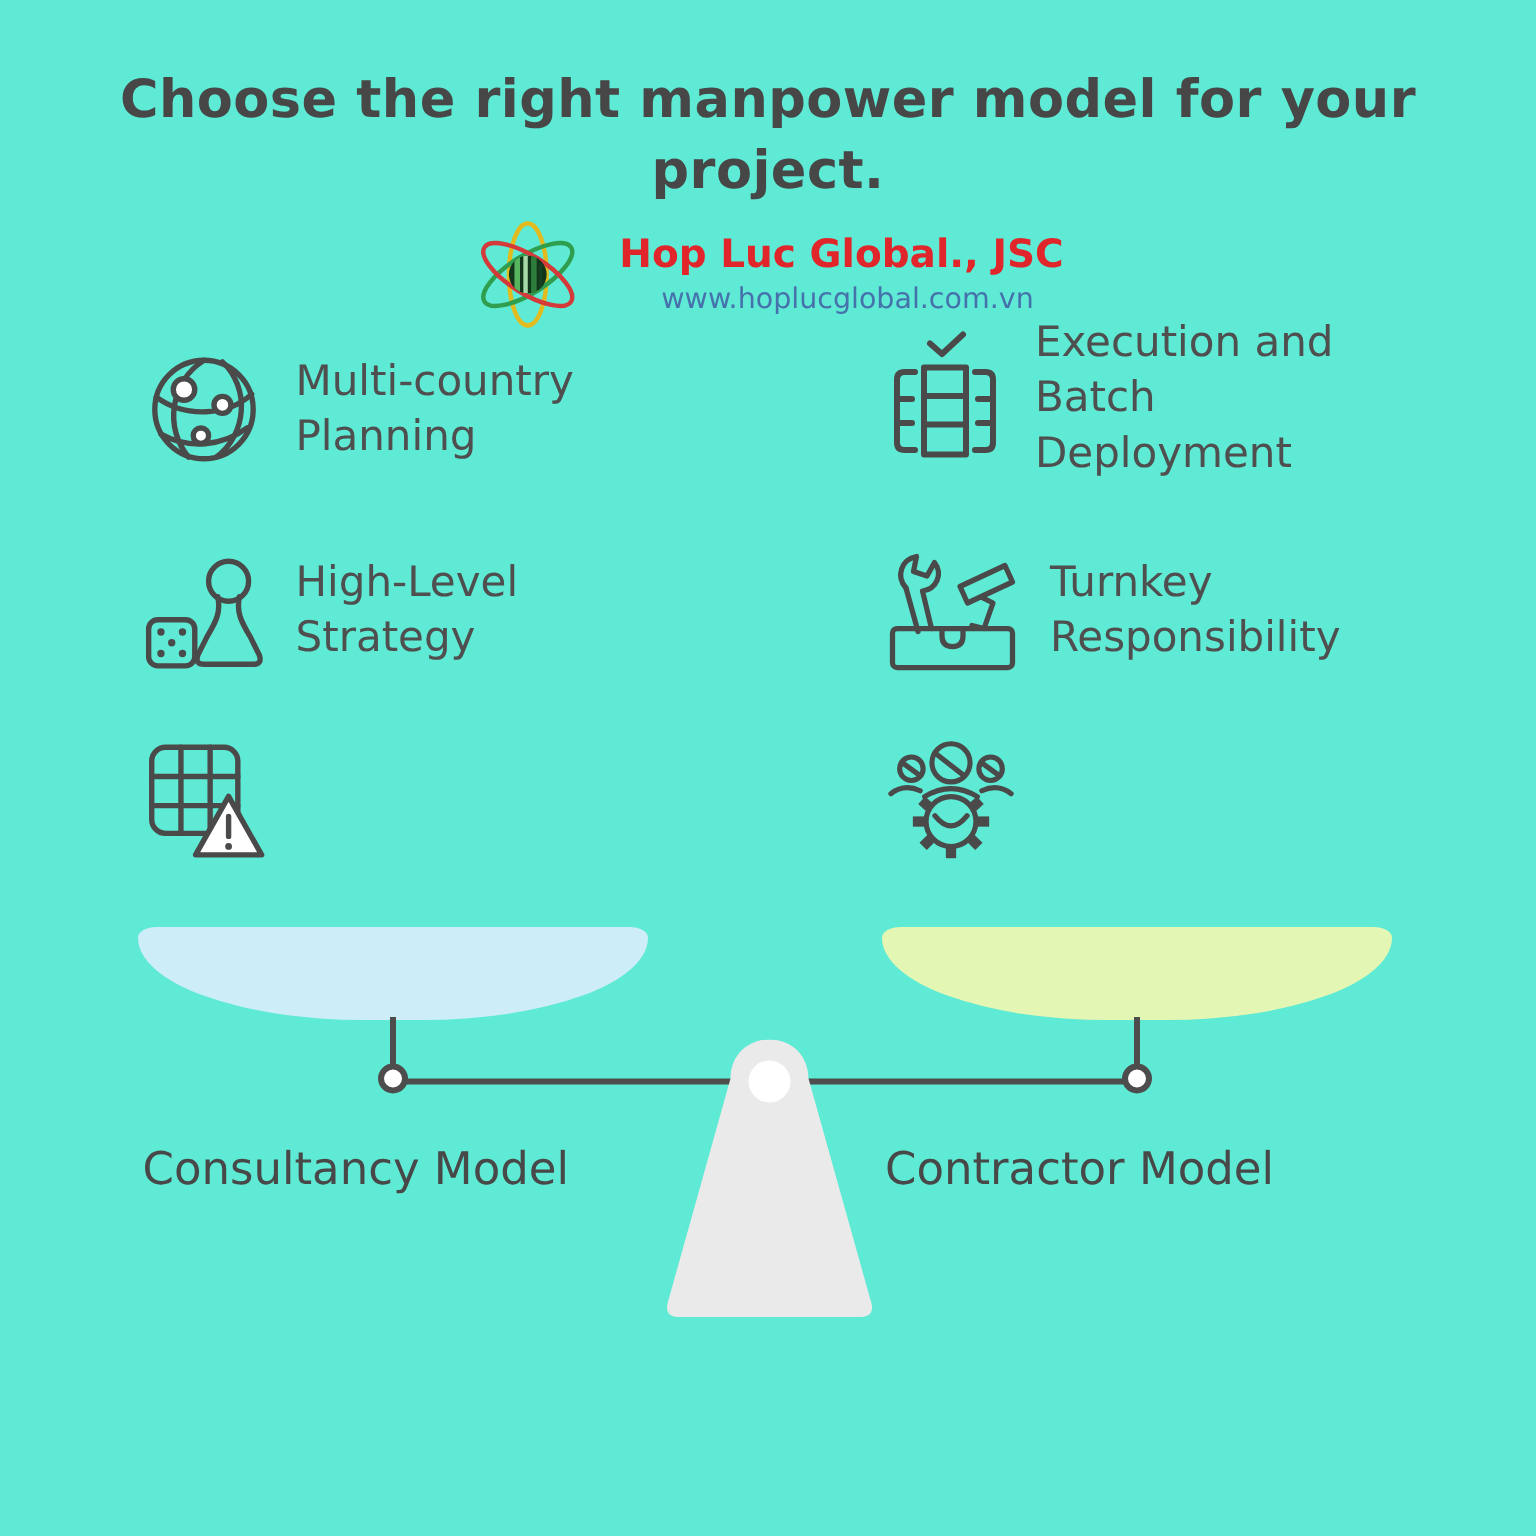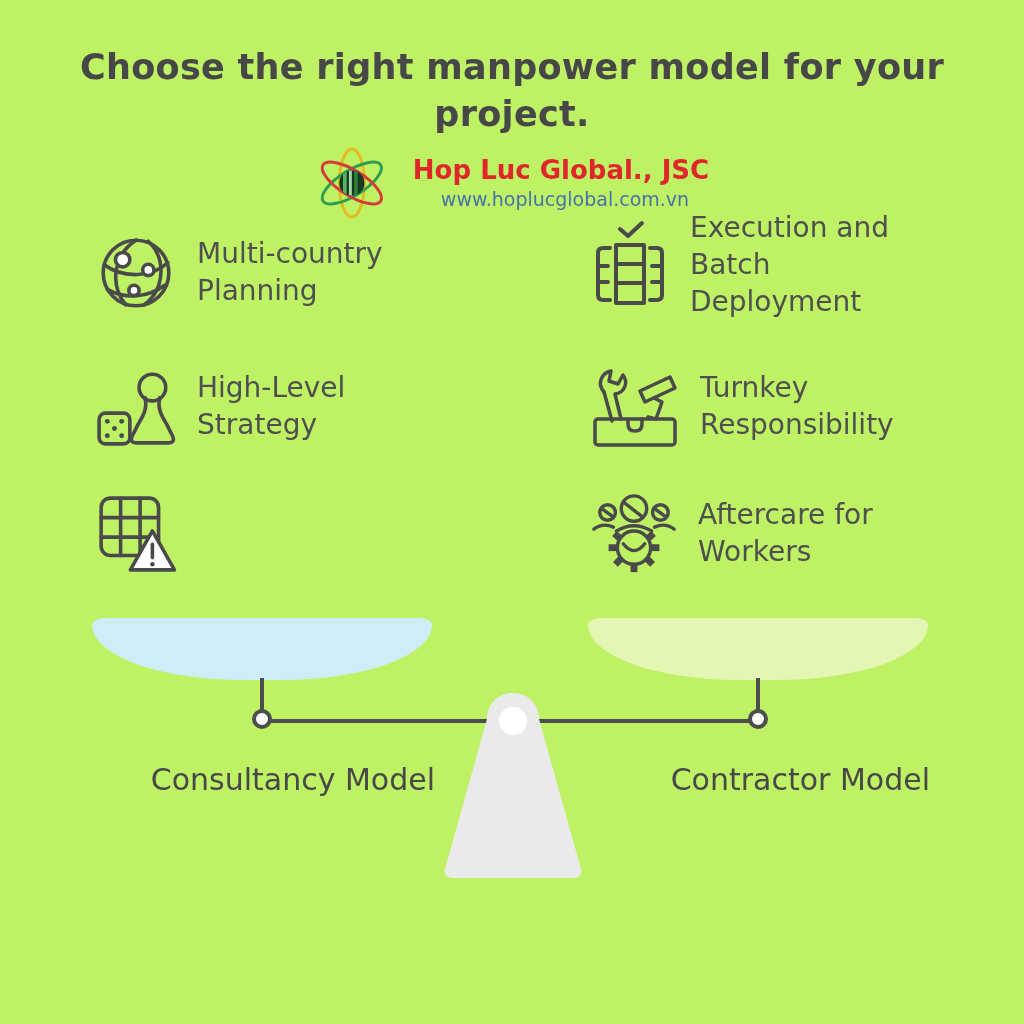--- a/index.html
+++ b/index.html
@@ -1,18 +1,18 @@
 <!DOCTYPE html>
 <html><head>
 <meta charset="utf-8">
 <style>
   html,body{margin:0;padding:0;background:#fff;}
   .canvas{
     position:relative;width:1024px;height:1024px;margin:0 auto;
-    background:#bef264;overflow:hidden;
+    background:#5eead4;overflow:hidden;
     font-family:"DejaVu Sans",sans-serif;color:#4a4a4a;
   }
   .title{
     position:absolute;top:44px;left:50px;width:924px;
     text-align:center;font-size:35px;font-weight:bold;line-height:1.34;
     color:#474747;letter-spacing:.3px;
   }
   .logo-row{
     position:absolute;top:146px;left:50%;transform:translateX(-50%);
     display:flex;align-items:center;gap:24px;
@@ -40,21 +40,21 @@
   .stem-right{left:756px;}
   .beam{position:absolute;left:262px;top:719px;width:498px;height:4px;background:#4d4d4d;z-index:1;}
   .pivot{
     position:absolute;width:20px;height:20px;border-radius:50%;
     border:4px solid #4d4d4d;background:#fff;top:709px;z-index:3;box-sizing:border-box;
   }
   .pivot-left{left:252px;}
   .pivot-right{left:748px;}
   .fulcrum{position:absolute;left:440px;top:693px;width:146px;height:185px;z-index:2;}
   .scale-label{
-    position:absolute;top:762px;width:340px;text-align:right;
+    position:absolute;top:762px;width:340px;text-align:left;
     font-size:30px;color:#484848;
   }
   .scale-label-left{left:95px;}
   .scale-label-right{left:590px;}
   svg{display:block;}
 </style>
 </head>
 <body>
 
 <div class="canvas">
@@ -181,22 +181,20 @@
           <path d="M45 76 L45 84"></path>
           <path d="M31.5 70.5 L26 76"></path>
           <path d="M58.5 70.5 L64 76"></path>
           <path d="M30 49 L25 44.5"></path>
           <path d="M60 49 L65 44.5"></path>
         </g>
         <circle cx="45" cy="59" r="17"></circle>
         <path d="M34 55 Q45 69 56 55"></path>
       </svg>
     </span>
-    <span class="label">Aftercare for
-Workers</span>
   </div>
 
   <div class="pan pan-left"></div>
   <div class="pan pan-right"></div>
 
   <div class="stem stem-left"></div>
   <div class="stem stem-right"></div>
 
   <div class="beam"></div>
 

